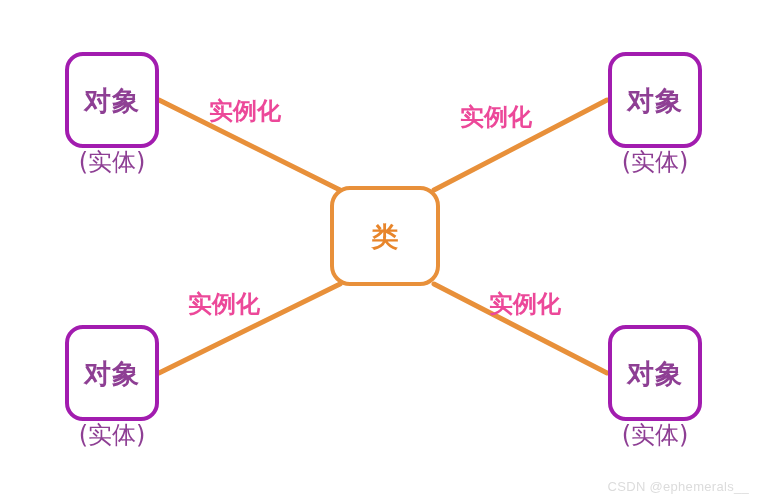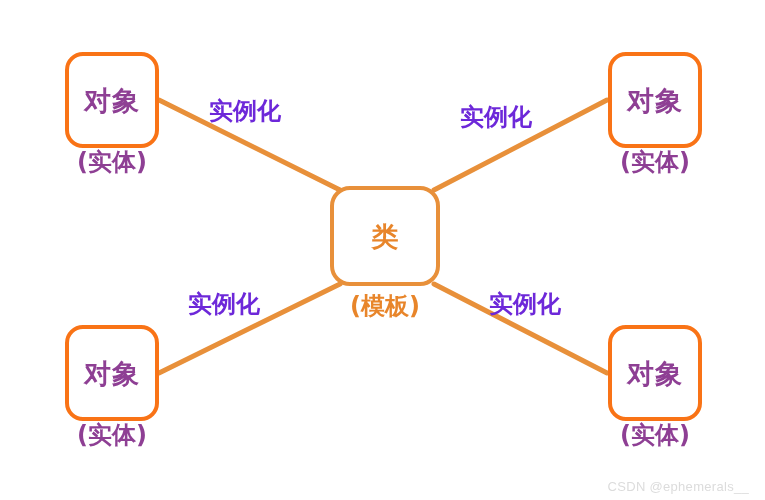--- a/index.html
+++ b/index.html
@@ -28,21 +28,21 @@
     position: absolute;
     box-sizing: border-box;
     display: flex;
     align-items: center;
     justify-content: center;
     background: #ffffff;
   }
   .node-obj {
     width: 94px;
     height: 96px;
-    border: 4px solid #f97316;
+    border: 4px solid #a21caf;
     border-radius: 18px;
   }
   .node-obj .node-text {
     color: #8E3F94;
     font-size: 27px;
     font-weight: bold;
     letter-spacing: 1px;
     line-height: 1;
   }
   .node-class {
@@ -56,31 +56,31 @@
     font-size: 27px;
     font-weight: bold;
     line-height: 1;
   }
 
   
   .caption {
     position: absolute;
     text-align: center;
     font-size: 24px;
-    font-weight: bold;
+    font-weight: normal;
     line-height: 1;
     white-space: nowrap;
   }
   .caption-obj { color: #8E3F94; }
   .caption-class { color: #E8852A; }
 
   
   .edge-label {
     position: absolute;
-    color: #6d28d9;
+    color: #ec4899;
     font-size: 24px;
     font-weight: bold;
     line-height: 1;
     white-space: nowrap;
     text-align: center;
   }
 
   
   #watermark {
     position: absolute;
@@ -121,21 +121,20 @@
   <div class="caption caption-obj" style="left:45px; top:423px; width:134px;">(实体)</div>
 
   <div class="node node-obj" style="left:608px; top:325px;">
     <span class="node-text">对象</span>
   </div>
   <div class="caption caption-obj" style="left:588px; top:423px; width:134px;">(实体)</div>
 
   <div class="node node-class" style="left:330px; top:186px;">
     <span class="node-text">类</span>
   </div>
-  <div class="caption caption-class" style="left:318px; top:294px; width:134px;">(模板)</div>
 
   <div class="edge-label" style="left:209px; top:99px;">实例化</div>
 
   <div class="edge-label" style="left:460px; top:105px;">实例化</div>
 
   <div class="edge-label" style="left:188px; top:292px;">实例化</div>
 
   <div class="edge-label" style="left:489px; top:292px;">实例化</div>
 
   <div id="watermark">CSDN @ephemerals__</div>

